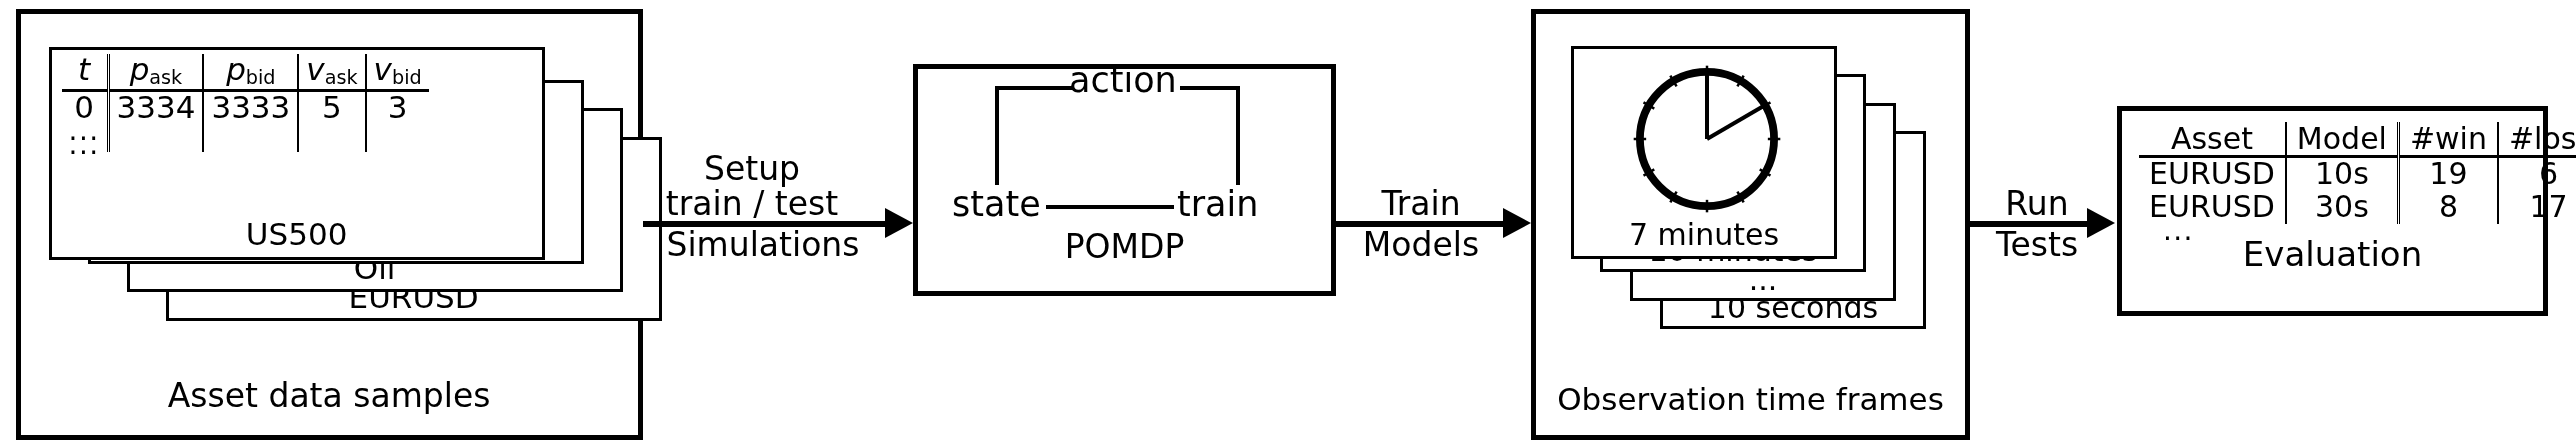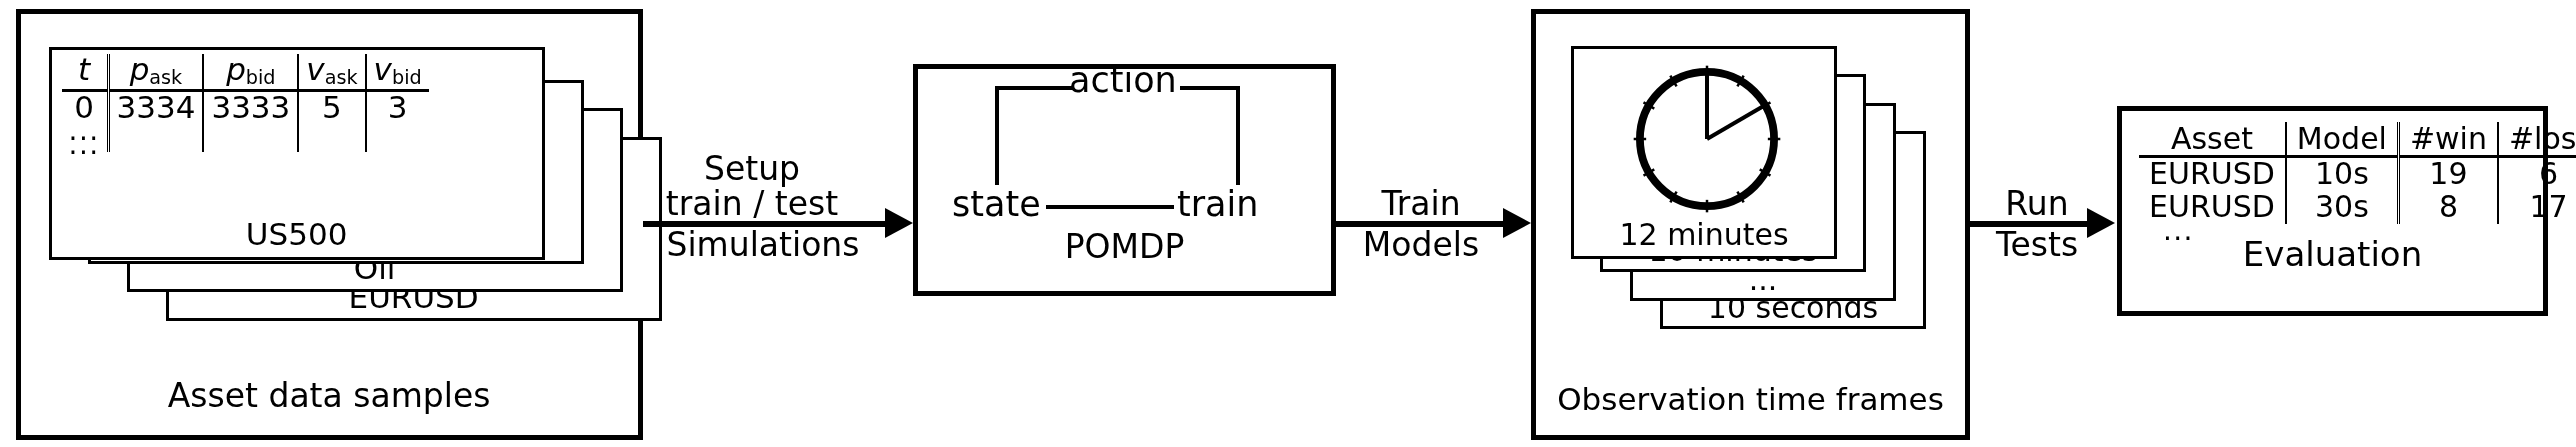--- a/index.html
+++ b/index.html
@@ -257,21 +257,21 @@
             <line x1="73.5" y1="90.7" x2="69.5" y2="83.8"></line>
             <line x1="26.5" y1="90.7" x2="30.5" y2="83.8"></line>
             <line x1="9.3" y1="73.5" x2="16.2" y2="69.5"></line>
             <line x1="9.3" y1="26.5" x2="16.2" y2="30.5"></line>
             <line x1="26.5" y1="9.3" x2="30.5" y2="16.2"></line>
           </g>
           <line x1="50" y1="50" x2="50" y2="9" stroke="#000000" stroke-width="2.6"></line>
           <line x1="50" y1="50" x2="86" y2="29" stroke="#000000" stroke-width="2.6"></line>
         </svg>
       </div>
-      <div class="stack-label" style="bottom:5.7px; font-size:30px;">12 minutes</div>
+      <div class="stack-label" style="bottom:5.7px; font-size:30px;">7 minutes</div>
     </div>
 
     <div class="caption" style="left:0; right:0; bottom:20px; font-size:31px;">Observation time frames</div>
   </div>
 
   <div class="arrow" style="left:1970px; top:224px; width:145px;">
     <div class="shaft" style="width:117px;"></div>
     <div class="head" style="left:117px;"></div>
     <div class="arrow-label above" style="left:67px; top:-2.8px;">Run</div>
     <div class="arrow-label below" style="left:67px; top:4.3px;">Tests</div>

